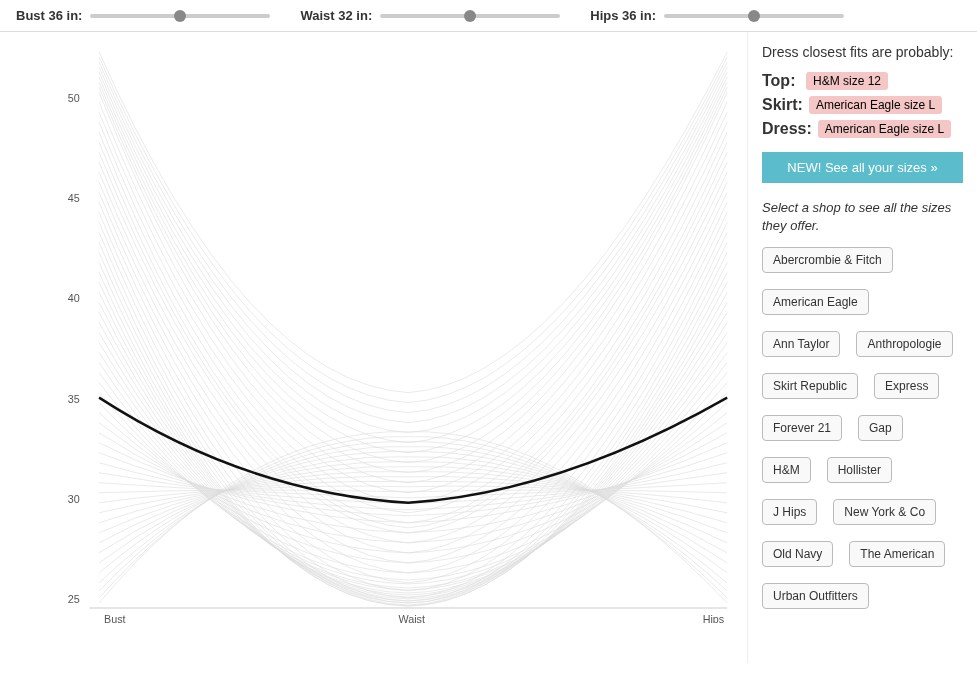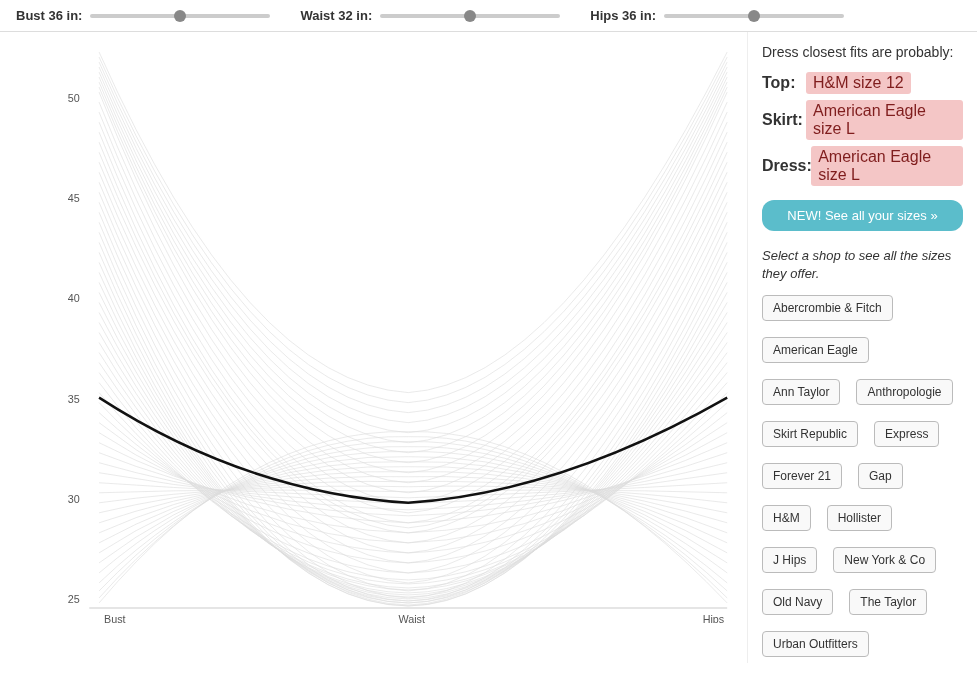--- a/index.html
+++ b/index.html
@@ -95,35 +95,35 @@
       margin-bottom: 6px;
       gap: 6px;
     }
     .fit-row-label {
       font-weight: bold;
       font-size: 16px;
       min-width: 38px;
     }
     .fit-badge {
       background: #f4c6c6;
-      color: #7f1d1d;
-      font-size: 16px;
+      color: #000000;
+      font-size: 12px;
       padding: 2px 7px;
       border-radius: 3px;
     }
 
     .see-all-btn {
       display: block;
       width: 100%;
       margin: 14px 0 16px 0;
       padding: 8px 0;
       background: #5bbdcb;
       color: #fff;
       border: none;
-      border-radius: 12px;
+      border-radius: 0;
       font-size: 13px;
       cursor: pointer;
       text-align: center;
     }
 
     .select-shop-title {
       font-size: 13px;
       margin-bottom: 12px;
       line-height: 1.4;
       color: #333;
@@ -292,18 +292,18 @@
       <button class="shop-btn">Anthropologie</button>
       <button class="shop-btn">Skirt Republic</button>
       <button class="shop-btn">Express</button>
       <button class="shop-btn">Forever 21</button>
       <button class="shop-btn">Gap</button>
       <button class="shop-btn">H&amp;M</button>
       <button class="shop-btn">Hollister</button>
       <button class="shop-btn">J Hips</button>
       <button class="shop-btn">New York &amp; Co</button>
       <button class="shop-btn">Old Navy</button>
-      <button class="shop-btn">The Taylor</button>
+      <button class="shop-btn">The American</button>
       <button class="shop-btn">Urban Outfitters</button>
     </div>
   </div>
 
 </div>
 
 </body></html>

